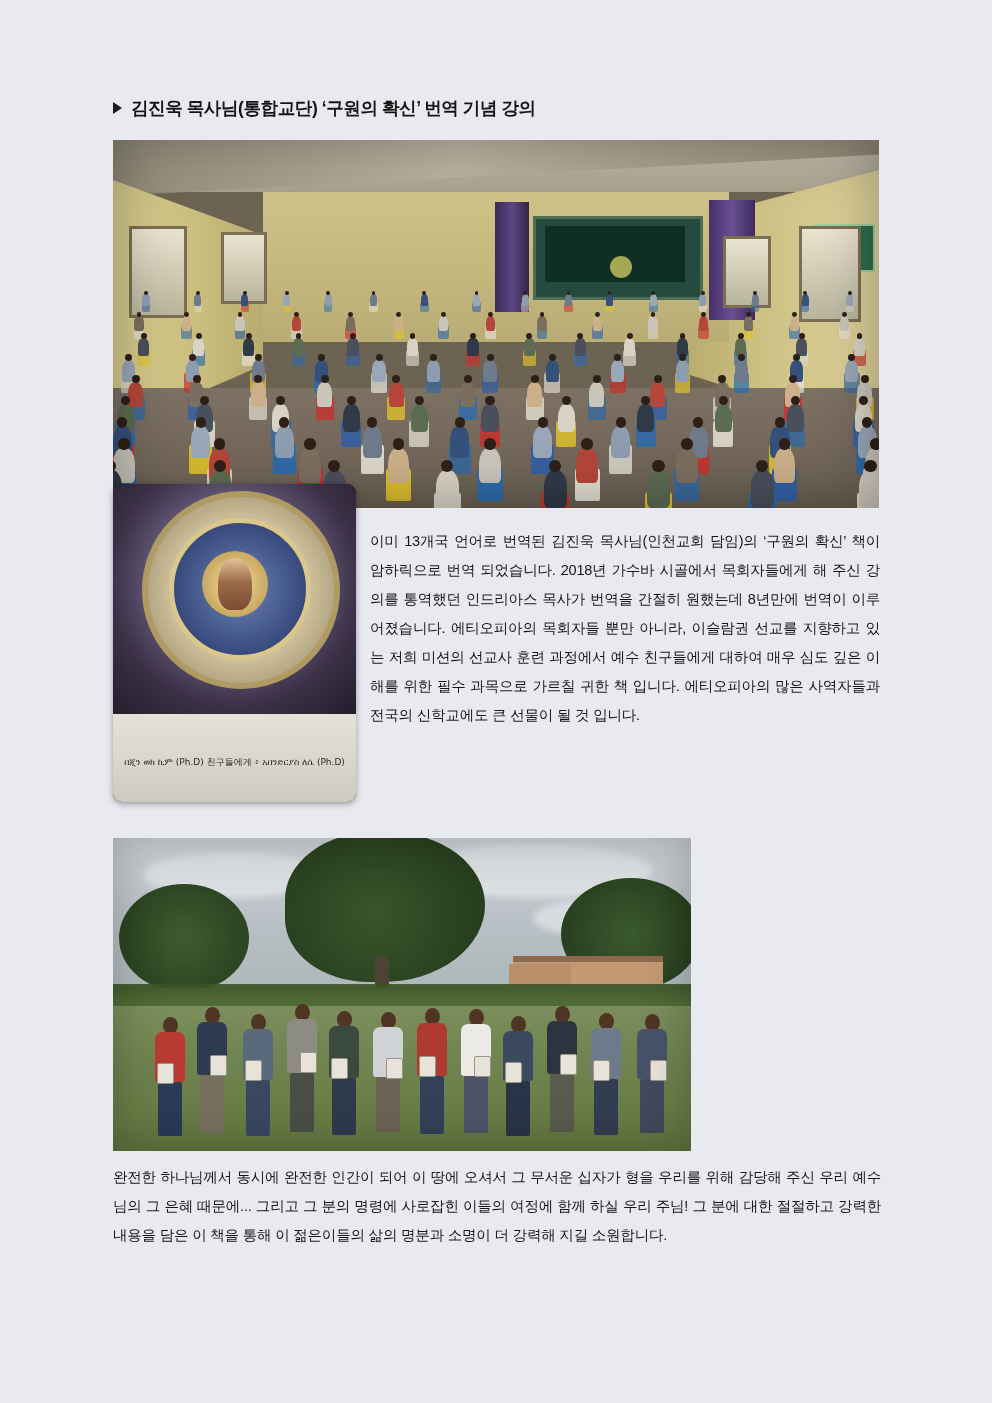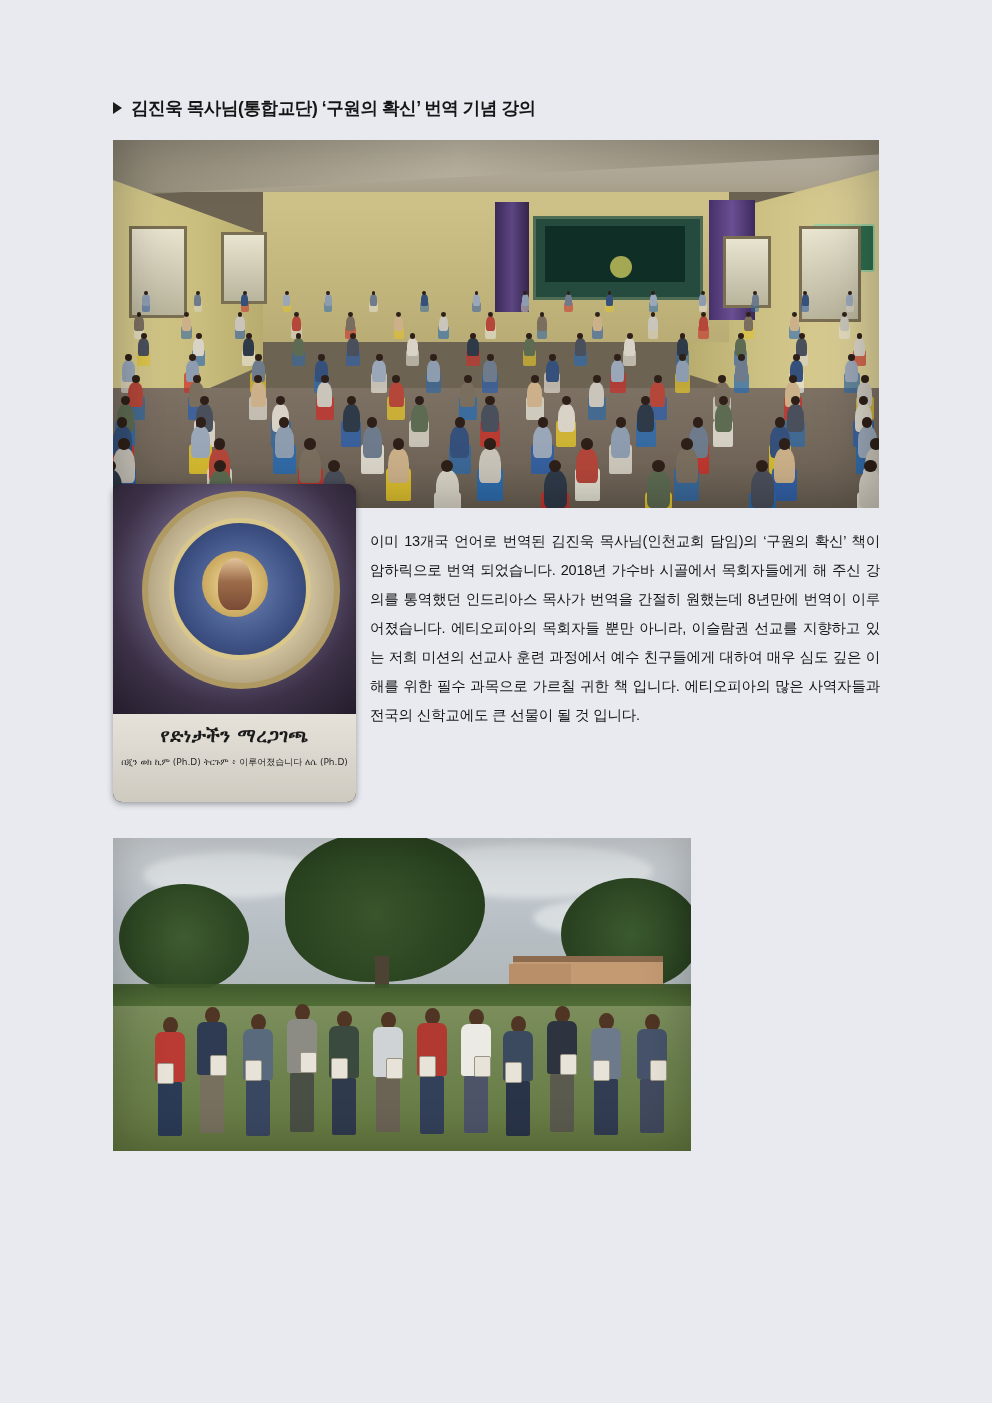--- a/index.html
+++ b/index.html
@@ -710,23 +710,22 @@
   </div>
 
   <div class="photo2">
     <div class="p2-top">
       <div class="p2-ring1"></div>
       <div class="p2-ring2"></div>
       <div class="p2-halo"></div>
       <div class="p2-fig"></div>
     </div>
     <div class="p2-bot"></div>
-    <div class="p2-title">የድነታችን ማረጋገጫ</div>
     <div class="p2-authors">በጂን ወክ ኪም (Ph.D)
-ትርጉም ፥ 이루어졌습니다 ለሴ (Ph.D)</div>
+친구들에게 ፥ አበንድርያስ ለሴ (Ph.D)</div>
   </div>
 
   <div class="para1">
     <p>이미 13개국 언어로 번역된 김진욱 목사님(인천교회 담임)의 ‘구원의 확신’ 책이 암하릭으로 번역 되었습니다. 2018년 가수바 시골에서 목회자들에게 해 주신 강의를 통역했던 인드리아스 목사가 번역을 간절히 원했는데 8년만에 번역이 이루어졌습니다.
 에티오피아의 목회자들 뿐만 아니라, 이슬람권 선교를 지향하고 있는 저희 미션의 선교사 훈련 과정에서 예수 친구들에게 대하여 매우 심도 깊은 이해를 위한 필수 과목으로 가르칠 귀한 책 입니다.
 에티오피아의 많은 사역자들과 전국의 신학교에도 큰 선물이 될 것 입니다.</p>
   </div>
 
   <div class="photo3">
     <div class="p3-sky"></div>
@@ -812,14 +811,17 @@
           <span class="head"></span>
           <span class="body" style="height: 50px; background: rgb(70, 83, 106);"></span>
           <span class="legs" style="top: 65px; height: 54px; background: rgb(65, 74, 94);"></span>
           <span class="book" style="left: 15px; top: 46px;"></span>
         </div>
       </div>
     <div class="p3-vig"></div>
   </div>
 
 
+  <div class="para3">
+    <p>완전한 하나님께서 동시에 완전한 인간이 되어 이 땅에 오셔서 그 무서운 십자가 형을 우리를 위해 감당해 주신 우리 예수님의 그 은혜 때문에... 그리고 그 분의 명령에 사로잡힌 이들의 여정에 함께 하실 우리 주님! 그 분에 대한 절절하고 강력한 내용을 담은 이 책을 통해 이 젊은이들의 삶의 명분과 소명이 더 강력해 지길 소원합니다.</p>
+  </div>
 
 </div>
 
 </body></html>

